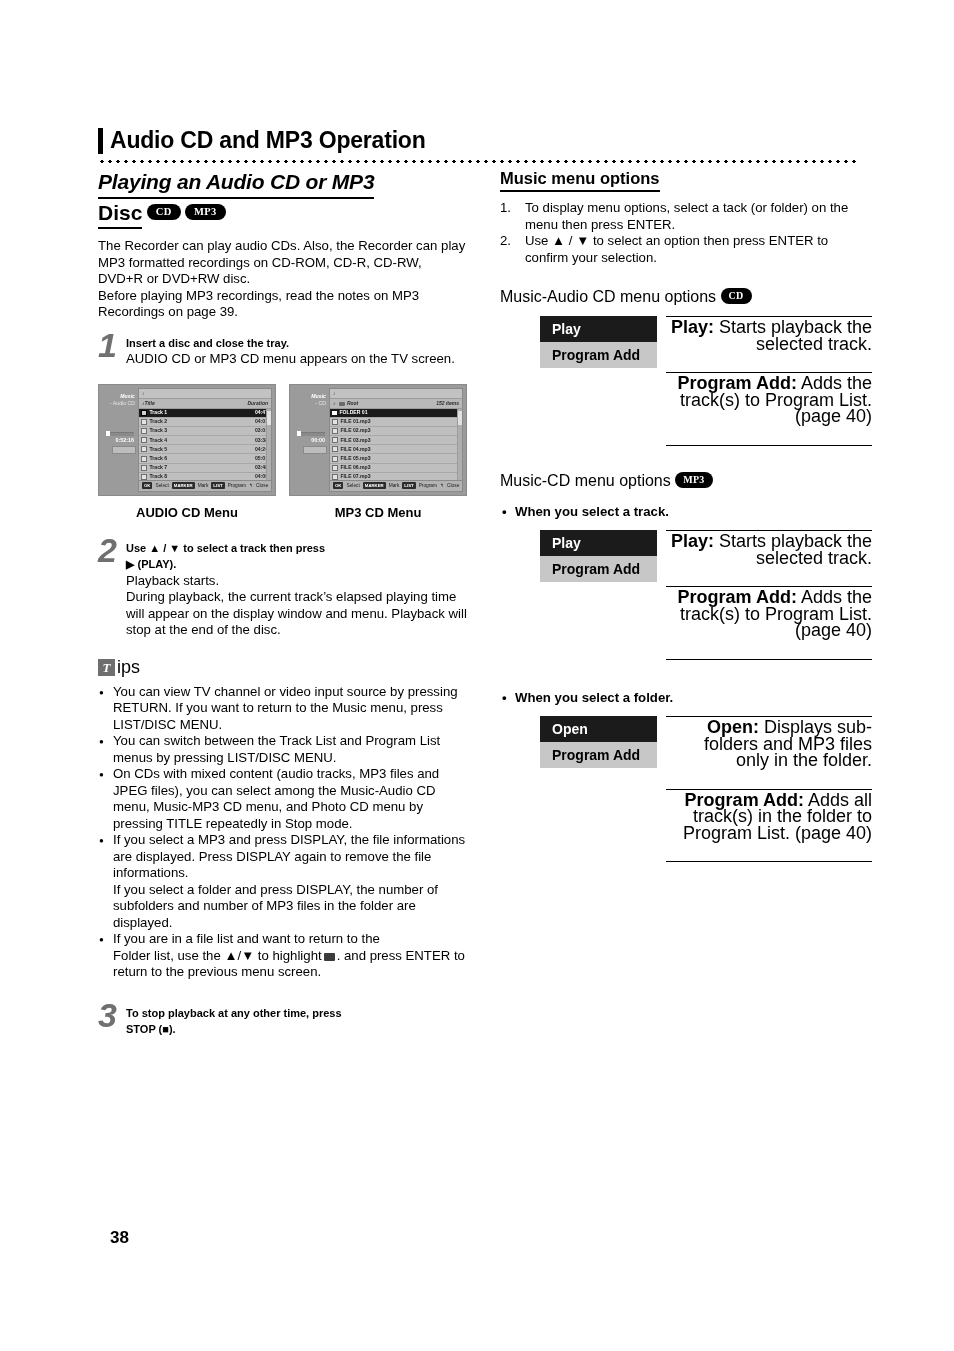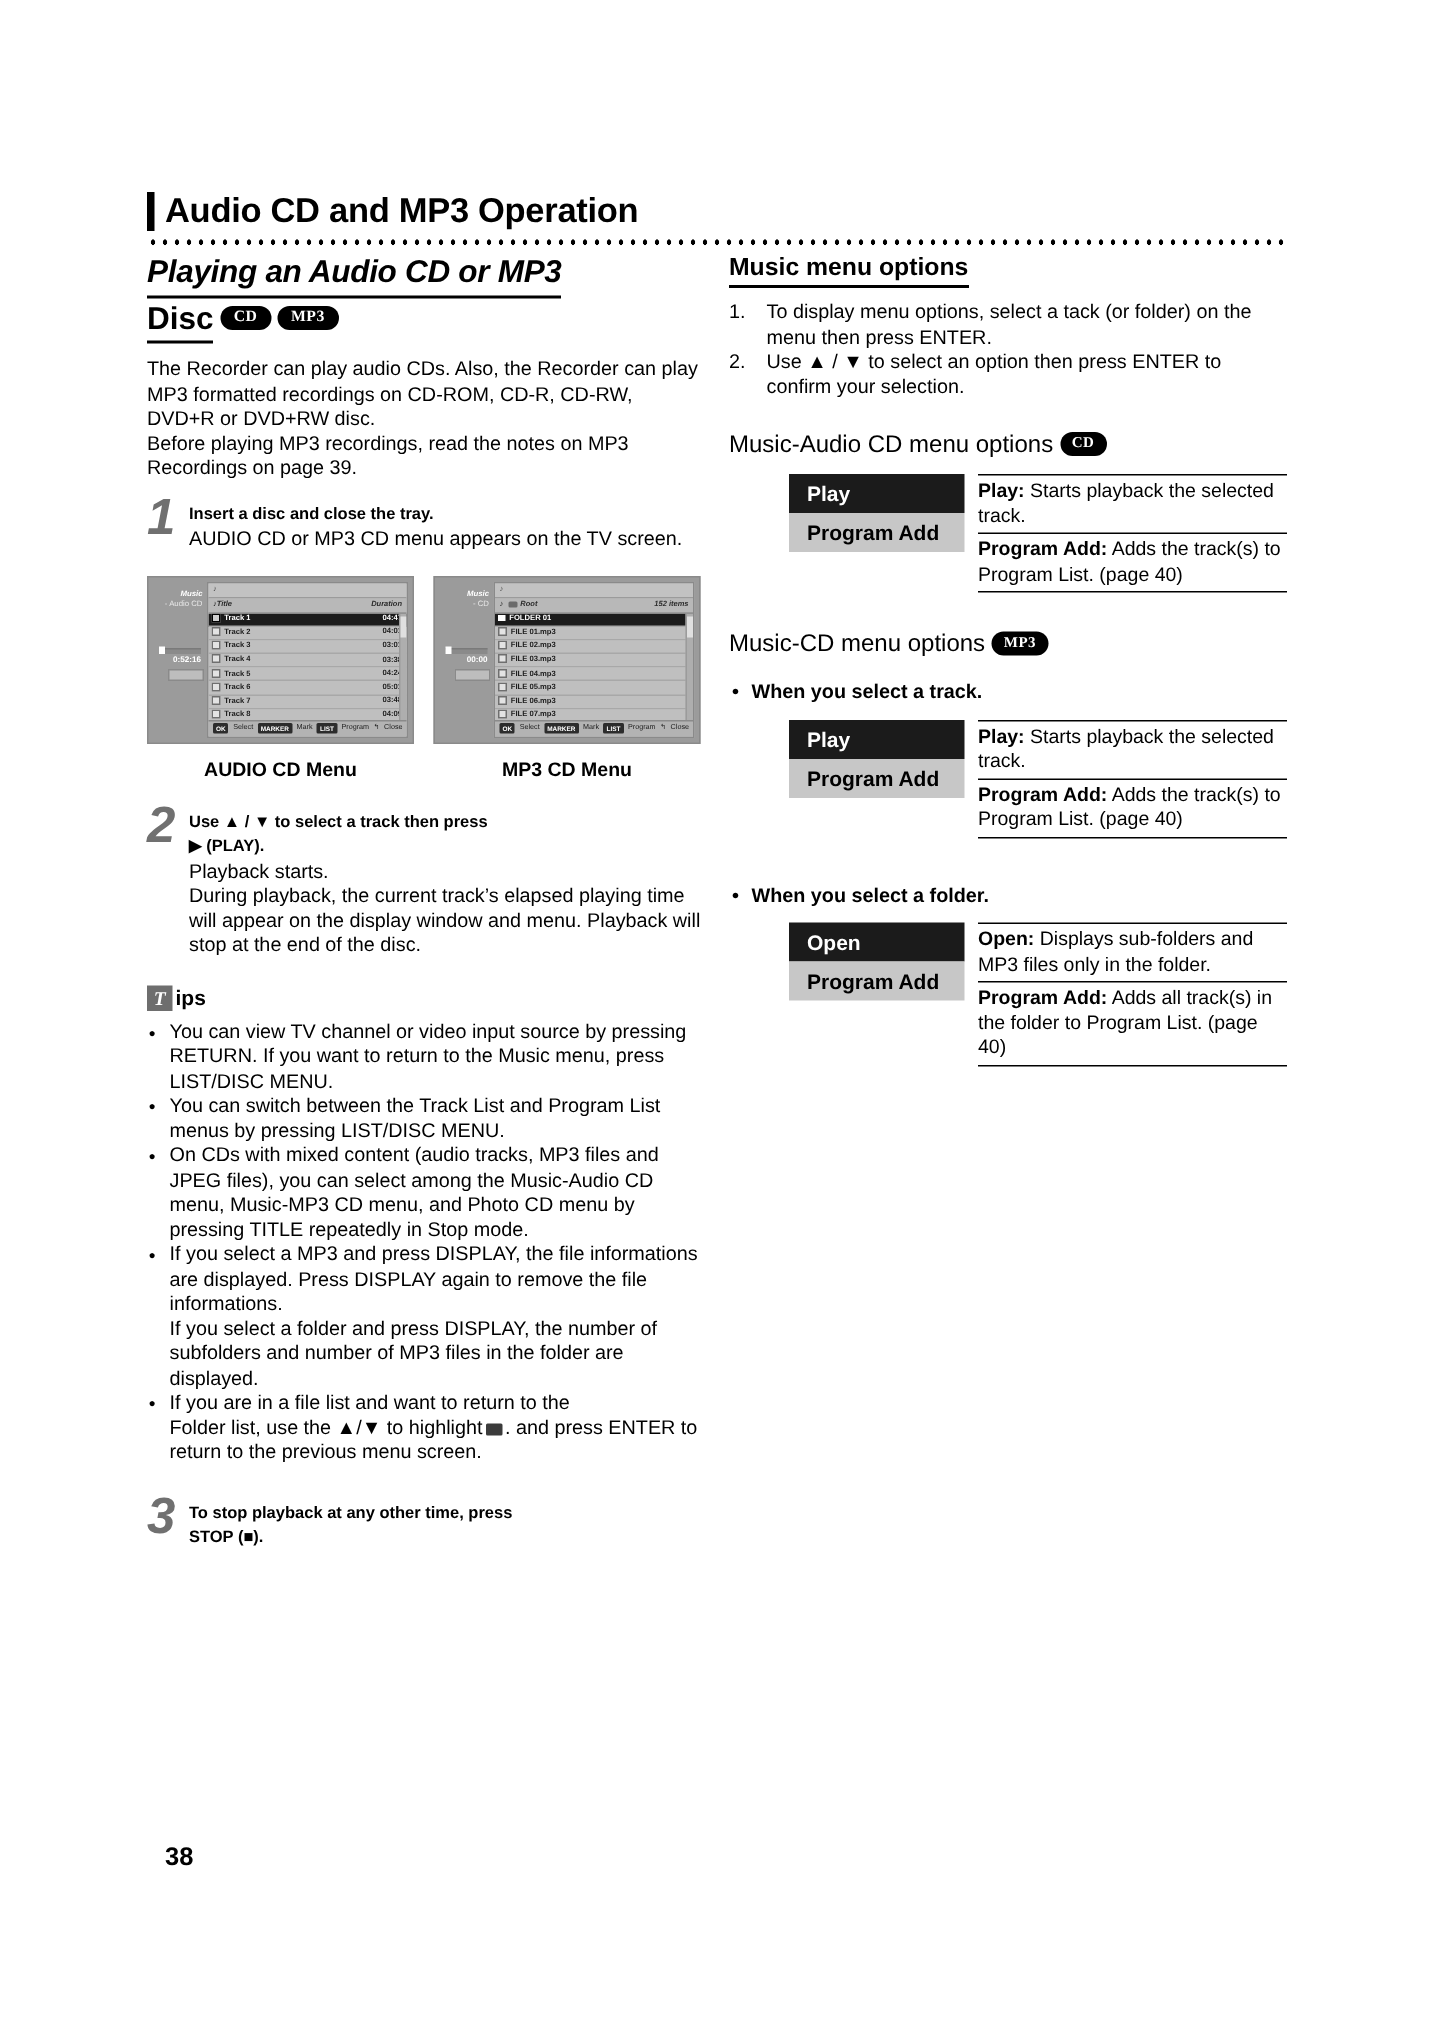--- a/index.html
+++ b/index.html
@@ -57,21 +57,21 @@
 
   
   .col-left {
     position: absolute;
     left: 98px;
     top: 168px;
     width: 372px;
   }
   .col-right {
     position: absolute;
-    left: 486px;
+    left: 500px;
     top: 168px;
     width: 372px;
   }
 
   
   h2.sec {
     font-size: 21px;
     font-weight: bold;
     margin: 0;
     line-height: 27px;
@@ -358,22 +358,22 @@
     background: #6e6e6e;
     color: #fff;
     font-style: italic;
     font-family: "Liberation Serif", serif;
     font-size: 13px;
     font-weight: bold;
     text-align: center;
     line-height: 17px;
   }
   .tips-label {
-    font-size: 14px;
-    font-weight: bold;
+    font-size: 18px;
+    font-weight: normal;
     margin-left: 2px;
   }
   ul.tips {
     list-style: none;
     margin: 6px 0 0 0;
     padding: 0;
   }
   ul.tips > li {
     position: relative;
     padding-left: 15px;
@@ -445,24 +445,25 @@
   }
   .opt-item.light {
     background: #c7c7c7;
     color: #000000;
   }
   .opt-right {
     flex: 1 1 auto;
     margin-left: 9px;
   }
   .opt-desc {
-    font-size: 13px;
+    font-size: 18px;
     line-height: 16.5px;
     border-top: 1.3px solid #000;
-    padding: 2px 0 3px 0;
+    padding: 2px 0 20px 0;
+    text-align: right;
   }
   .opt-desc:last-child {
     border-bottom: 1.3px solid #000;
   }
   .opt-desc b { font-weight: bold; }
 
   
   .page-num {
     position: absolute;
     left: 110px;

